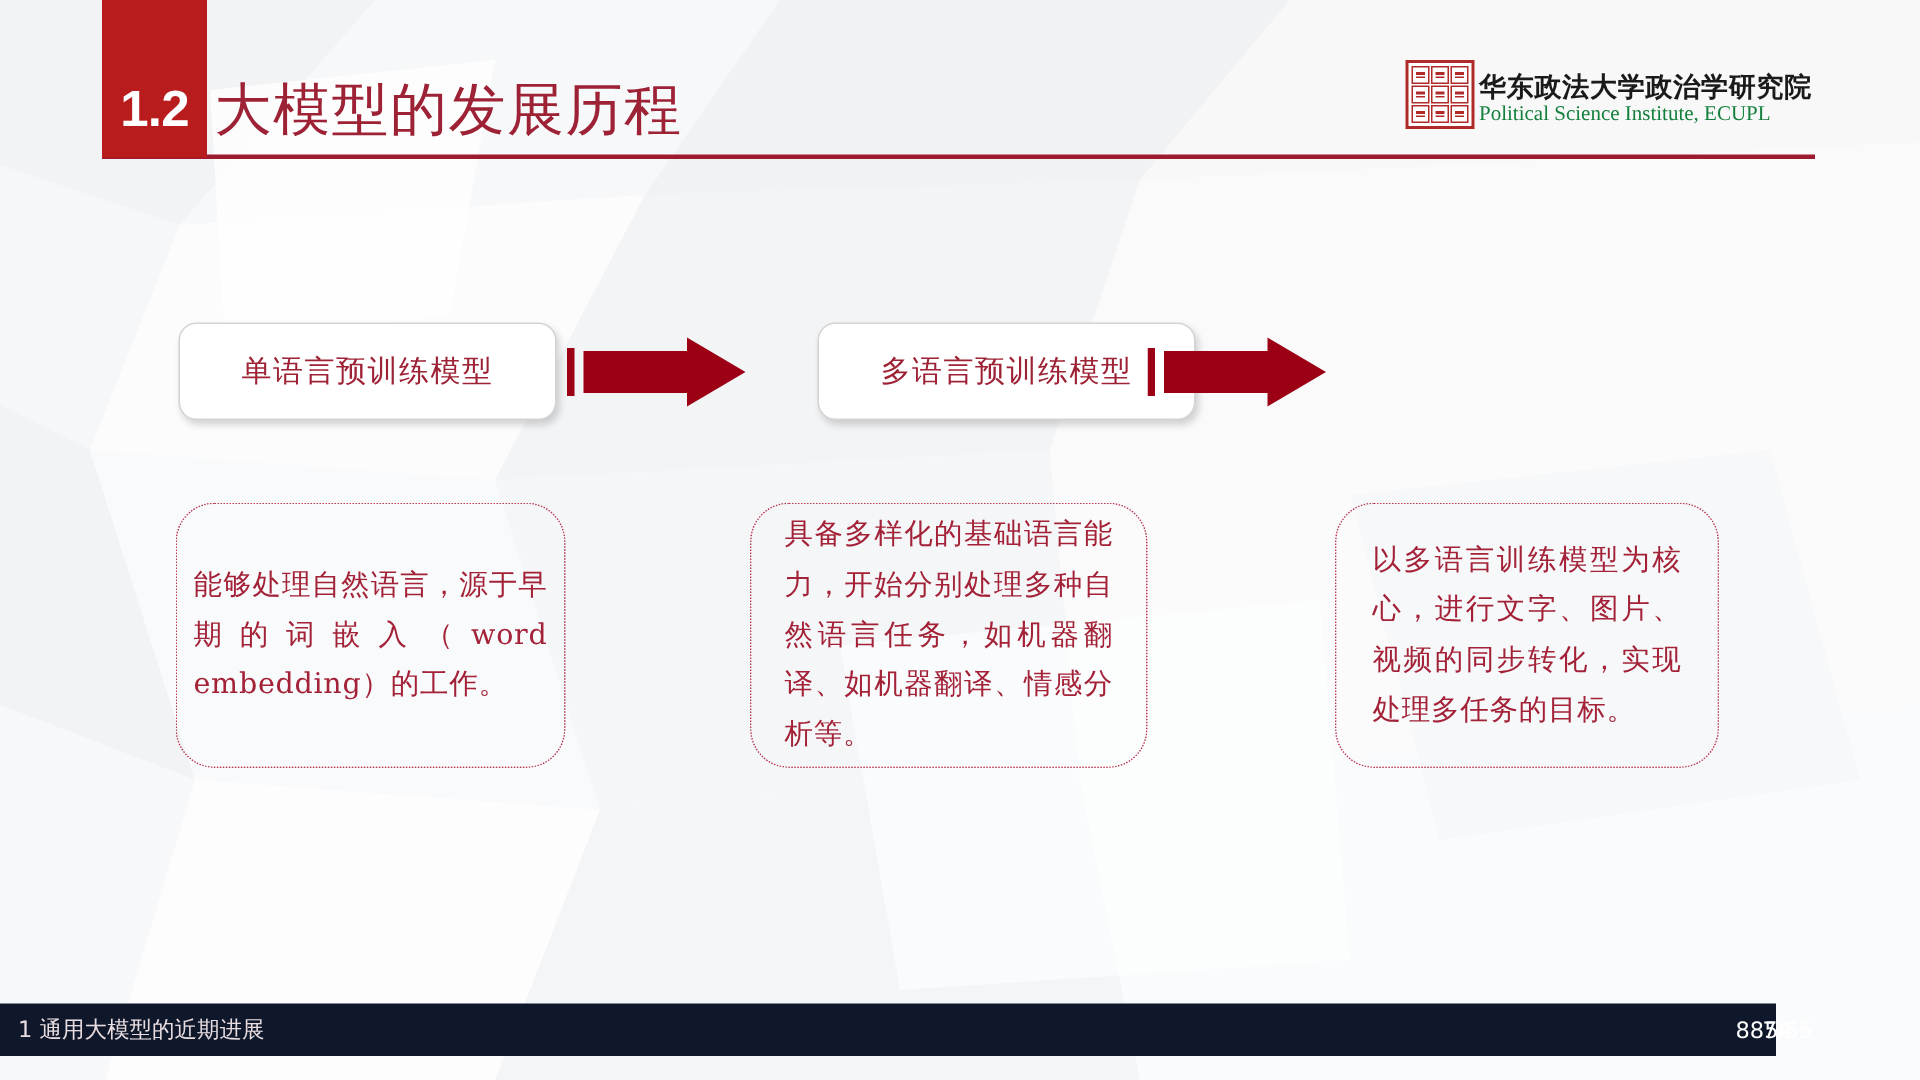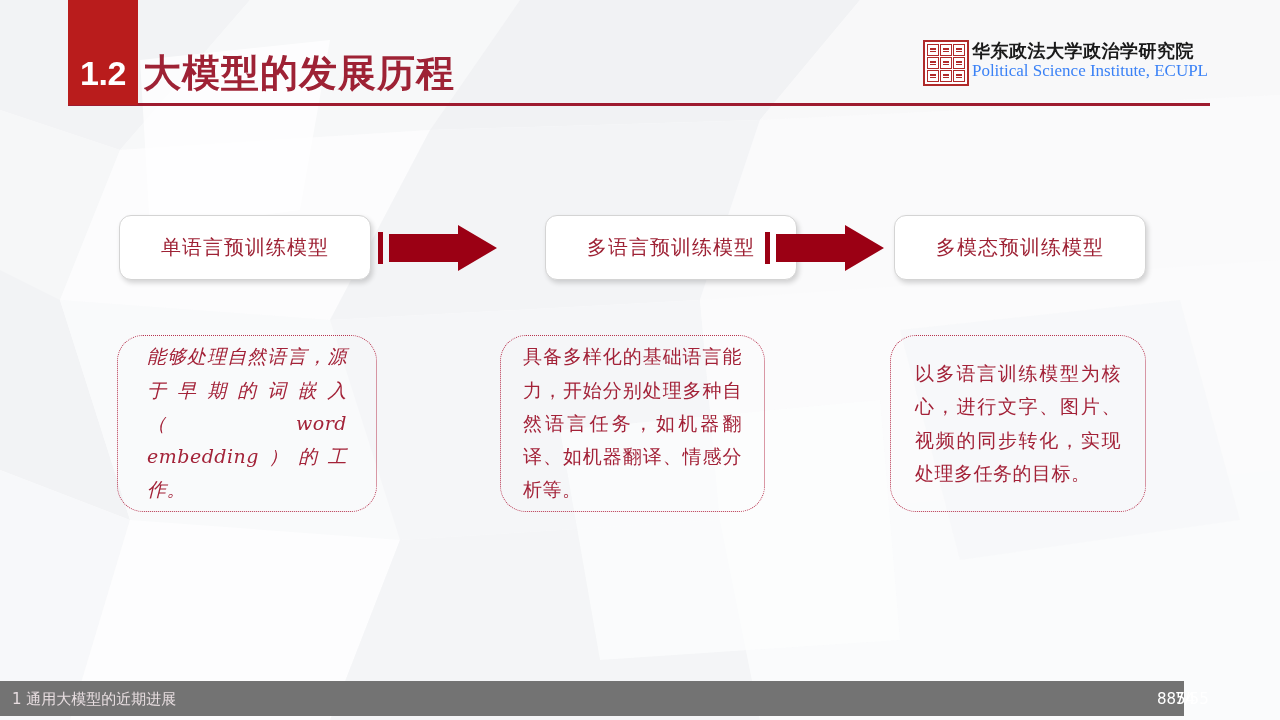--- a/index.html
+++ b/index.html
@@ -54,39 +54,38 @@
   .title-text {
     position: absolute;
     left: 143px;
     top: 48px;
     font-size: 38px;
     color: #9e2235;
     font-family: "DejaVu Serif", serif;
     letter-spacing: 1px;
     white-space: nowrap;
     z-index: 3;
-    font-weight: bold;
   }
   .title-rule {
     position: absolute;
     left: 68px;
     top: 103px;
     width: 1142px;
     height: 3px;
     background: #9e1b2f;
     z-index: 2;
   }
 
   
   .logo-wrap {
     position: absolute;
     right: 72px;
     top: 40px;
     display: flex;
-    align-items: flex-start;
+    align-items: flex-end;
     gap: 3px;
     z-index: 3;
   }
   .logo-seal {
     width: 46px;
     height: 46px;
     border: 2px solid #b02a2a;
     background: #ffffff;
     display: grid;
     grid-template-columns: repeat(3, 1fr);
@@ -111,22 +110,22 @@
   .logo-text { line-height: 1.18; }
   .logo-cn {
     font-size: 18px;
     color: #1a1a1a;
     font-family: "DejaVu Serif", serif;
     font-weight: bold;
     letter-spacing: 0.5px;
     white-space: nowrap;
   }
   .logo-en {
-    font-size: 17px;
-    color: #3b82f6;
+    font-size: 14px;
+    color: #15803d;
     font-family: "Liberation Serif", serif;
     white-space: nowrap;
   }
 
   
   .stage-box {
     position: absolute;
     top: 215px;
     width: 252px;
     height: 65px;
@@ -175,32 +174,32 @@
   .desc-text {
     font-size: 19px;
     line-height: 1.75;
     color: #a32238;
     font-family: "DejaVu Serif", serif;
     letter-spacing: 0.5px;
     text-align: justify;
     text-align-last: left;
     width: 100%;
   }
-  .desc-box.d0 { left: 117px; width: 260px; height: 177px; padding: 0 29px; font-style: italic; }
+  .desc-box.d0 { left: 117px; width: 260px; height: 177px; padding: 0 11px; }
   .desc-box.d1 { left: 500px; width: 265px; height: 177px; padding: 0 22px; }
   .desc-box.d2 { left: 890px; width: 256px; height: 177px; padding: 0 24px; }
 
   
   .footer-bar {
     position: absolute;
     left: 0;
-    bottom: 4px;
+    bottom: 16px;
     width: 1184px;
     height: 35px;
-    background: #737373;
+    background: #0f172a;
     z-index: 4;
   }
   .footer-left {
     position: absolute;
     left: 12px;
     top: 50%;
     transform: translateY(-50%);
     font-size: 15px;
     color: #e7dde0;
     font-family: "DejaVu Sans", sans-serif;
@@ -279,23 +278,20 @@
       <div class="logo-en">Political Science Institute, ECUPL</div>
     </div>
   </div>
 
   <div class="stage-box s0">
     <div class="stage-box-label">单语言预训练模型</div>
   </div>
   <div class="stage-box s1">
     <div class="stage-box-label">多语言预训练模型</div>
   </div>
-  <div class="stage-box s2">
-    <div class="stage-box-label">多模态预训练模型</div>
-  </div>
 
   <svg class="arrow a0" viewBox="0 0 120 48" preserveAspectRatio="none">
     <rect x="0" y="8" width="5" height="32" fill="#9b0014"></rect>
     <path d="M11,10 L80,10 L80,1 L119,24 L80,47 L80,38 L11,38 Z" fill="#9b0014"></path>
   </svg>
   <svg class="arrow a1" viewBox="0 0 120 48" preserveAspectRatio="none">
     <rect x="0" y="8" width="5" height="32" fill="#9b0014"></rect>
     <path d="M11,10 L80,10 L80,1 L119,24 L80,47 L80,38 L11,38 Z" fill="#9b0014"></path>
   </svg>
 

